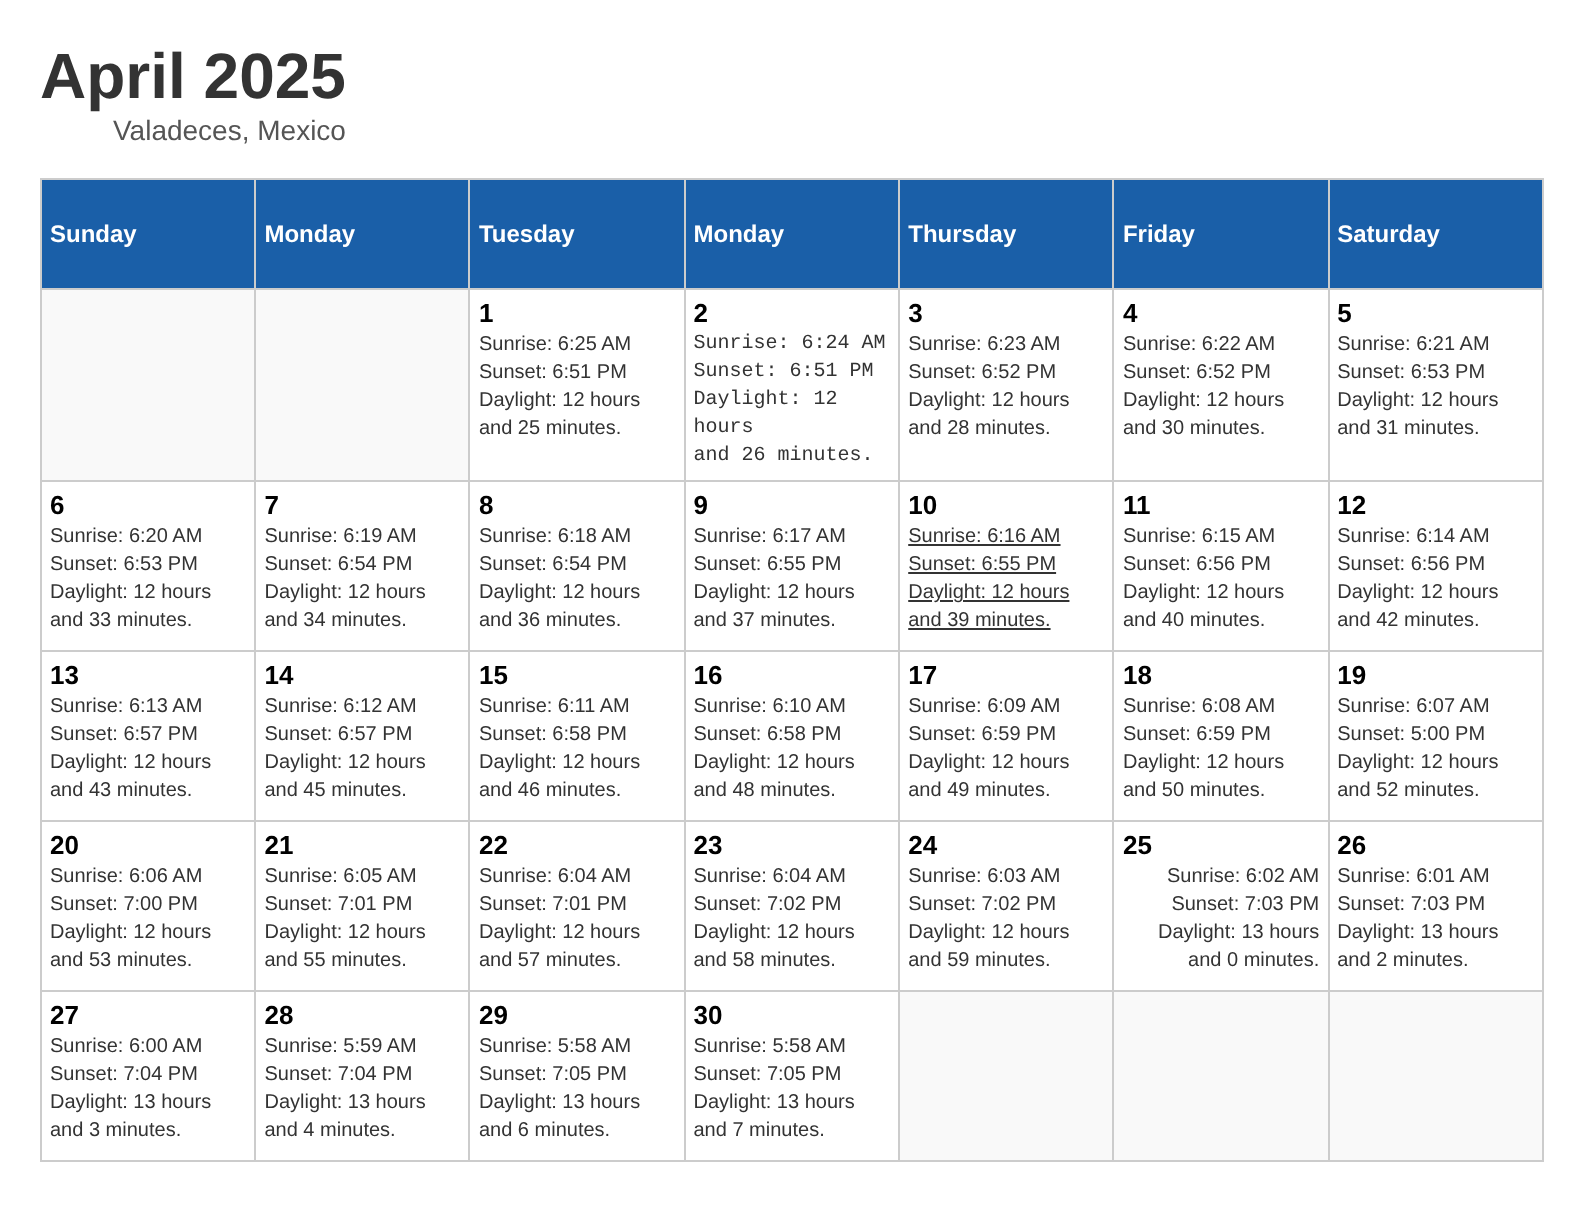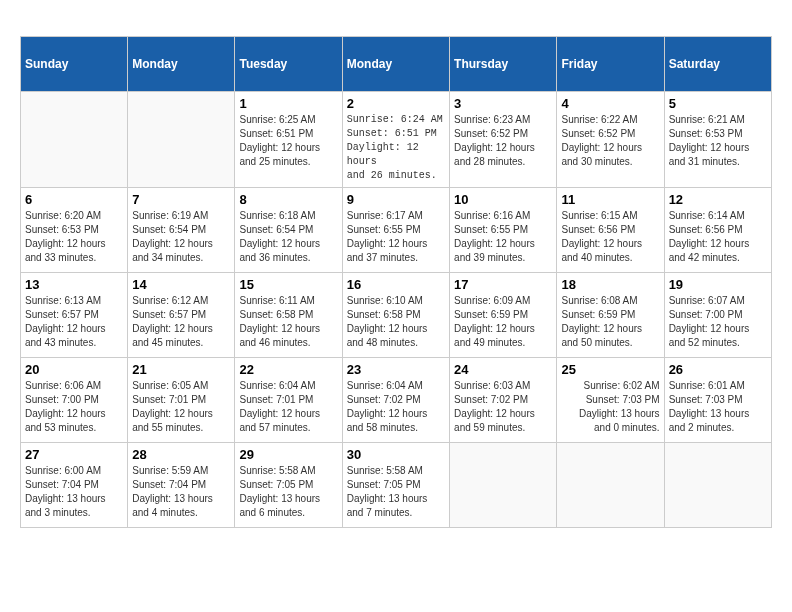--- a/index.html
+++ b/index.html
@@ -73,20 +73,24 @@
       line-height: 1.4;
     }
     .empty {
       background: #f9f9f9;
     }
   </style>
 </head>
 <body>
 
 <div class="header">
+  <div class="title-block">
+    <div class="month-title">April 2025</div>
+    <div class="subtitle">Valadeces, Mexico</div>
+  </div>
 </div>
 
 <table class="calendar">
   <thead>
     <tr>
     <th>Sunday</th>
         <th>Monday</th>
         <th>Tuesday</th>
         <th>Monday</th>
         <th>Thursday</th>
@@ -158,21 +162,21 @@
         </td>
         <td>
           <div class="day-number">9</div>
           <div class="day-info" style="white-space: pre-line;">Sunrise: 6:17 AM
 Sunset: 6:55 PM
 Daylight: 12 hours
 and 37 minutes.</div>
         </td>
         <td>
           <div class="day-number">10</div>
-          <div class="day-info" style="white-space: pre-line;">Sunrise: 6:16 AM
+          <div class="day-info" style="white-space: pre-line; text-decoration: underline;">Sunrise: 6:16 AM
 Sunset: 6:55 PM
 Daylight: 12 hours
 and 39 minutes.</div>
         </td>
         <td>
           <div class="day-number">11</div>
           <div class="day-info" style="white-space: pre-line;">Sunrise: 6:15 AM
 Sunset: 6:56 PM
 Daylight: 12 hours
 and 40 minutes.</div>
@@ -224,21 +228,21 @@
         <td>
           <div class="day-number">18</div>
           <div class="day-info" style="white-space: pre-line;">Sunrise: 6:08 AM
 Sunset: 6:59 PM
 Daylight: 12 hours
 and 50 minutes.</div>
         </td>
         <td>
           <div class="day-number">19</div>
           <div class="day-info" style="white-space: pre-line;">Sunrise: 6:07 AM
-Sunset: 7:00 PM
+Sunset: 5:00 PM
 Daylight: 12 hours
 and 52 minutes.</div>
         </td>
       </tr>
       <tr>
         <td>
           <div class="day-number">20</div>
           <div class="day-info" style="white-space: pre-line;">Sunrise: 6:06 AM
 Sunset: 7:00 PM
 Daylight: 12 hours

